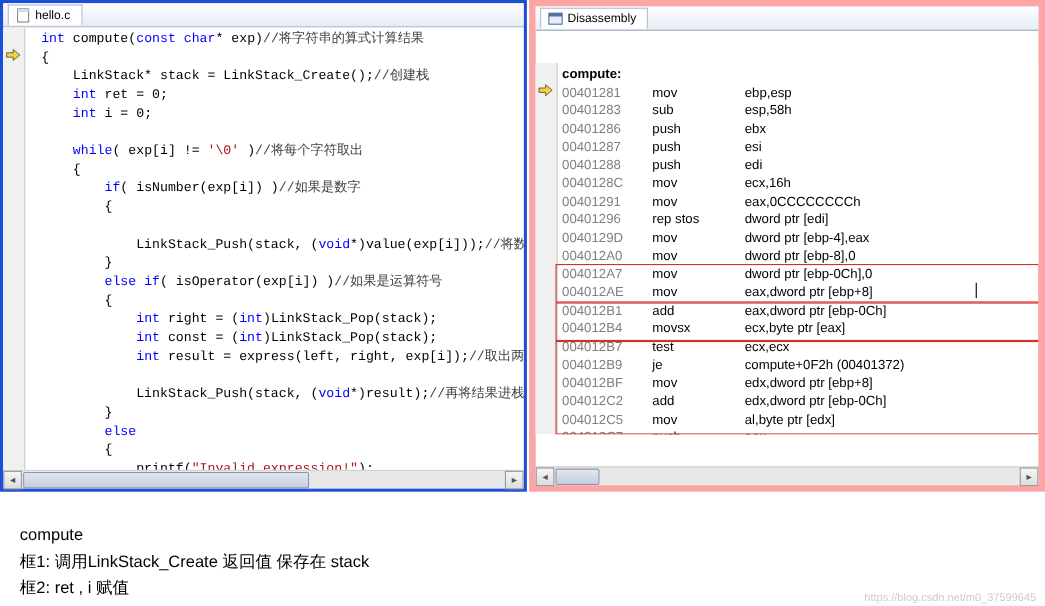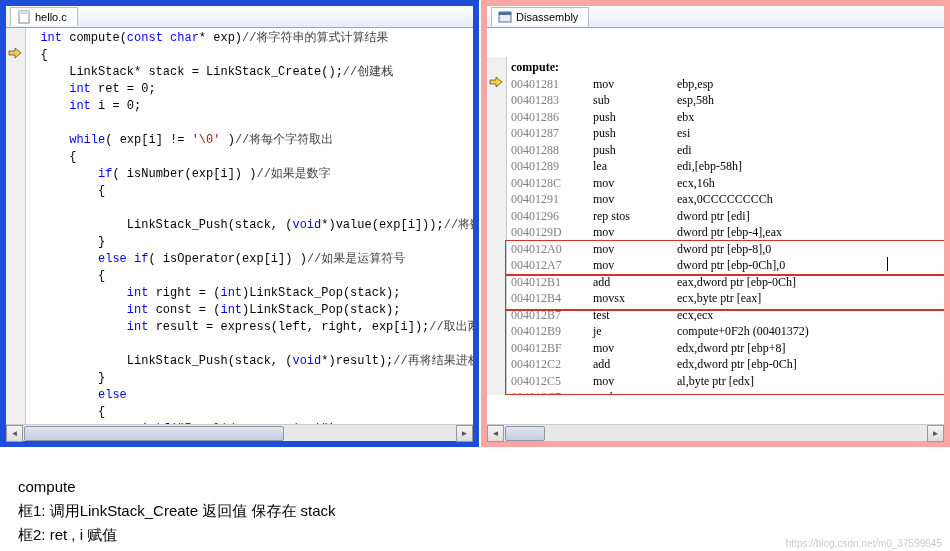--- a/index.html
+++ b/index.html
@@ -1,35 +1,35 @@
 <!DOCTYPE html>
 <html><head>
   <meta charset="utf-8">
   <style>
     * { margin: 0; padding: 0; box-sizing: border-box; }
     body { font-family: "Segoe UI", Tahoma, sans-serif; font-size: 12px; background: #fff; color: #000; }
     .container { width: 950px; height: 551px; display: flex; flex-direction: column; }
     .panels { display: flex; height: 462px; }
-    .left-panel { width: 479px; border: 6px solid #1d4ed8; display: flex; flex-direction: column; }
+    .left-panel { width: 479px; border: 3px solid #1d4ed8; display: flex; flex-direction: column; }
     .right-panel { width: 469px; border: 6px solid #fca5a5; margin-left: 2px; display: flex; flex-direction: column; gap: 29px; }
     .tab-row { background: linear-gradient(#fdfdfe, #e6ecf5); border-bottom: 1px solid #96a8c0; height: 22px; display: flex; align-items: center; padding-left: 4px; }
     .tab { background: #fff; border: 1px solid #b0bcd0; border-bottom: none; padding: 2px 10px 2px 6px; font-size: 11px; display: flex; align-items: center; gap: 4px; }
     .tab-icon { width: 14px; height: 14px; display: inline-flex; align-items: center; justify-content: center; }
     .code-area { flex: 1; background: #fff; overflow: hidden; font-family: Consolas, "Courier New", monospace; font-size: 12px; line-height: 17px; position: relative; }
     .gutter { position: absolute; left: 0; top: 0; bottom: 0; width: 20px; background: #f0f0f0; border-right: 1px solid #ccc; }
     .arrow-yellow { position: absolute; left: 2px; color: #000; font-size: 12px; }
     .arrow-yellow svg { fill: #f5d040; stroke: #000; stroke-width: 0.5; }
     .code-content { position: absolute; left: 20px; top: 2px; right: 0; white-space: pre; }
     .kw { color: #0000ff; }
     .cmt { color: #404040; }
     .str { color: #a31515; }
     .scrollbar-h { height: 17px; background: #e8e8e8; border-top: 1px solid #ccc; display: flex; align-items: center; }
     .sb-btn { width: 17px; height: 17px; background: linear-gradient(#f5f5f5, #ddd); border: 1px solid #999; display: flex; align-items: center; justify-content: center; font-size: 8px; color: #555; }
     .sb-thumb { height: 15px; background: linear-gradient(#e0e6ef, #c5cfe0); border: 1px solid #8a96ad; border-radius: 2px; margin: 0 1px; }
-    .disasm { flex: 1; background: #fff; overflow: hidden; font-family: Liberation Serif, serif; font-size: 12px; line-height: 16.5px; position: relative; }
+    .disasm { flex: 1; background: #fff; overflow: hidden; font-family: Liberation Sans, sans-serif; font-size: 12px; line-height: 16.5px; position: relative; }
     .disasm-content { position: absolute; left: 20px; top: 2px; right: 0; }
     .disasm-line { white-space: pre; padding-left: 4px; }
     .addr { color: #808080; display: inline-block; width: 82px; }
     .mn { display: inline-block; width: 84px; }
     .box1 { position: absolute; border: 1px solid #d03030; left: 18px; top: 183px; width: 440px; height: 35px; pointer-events: none; }
     .box2 { position: absolute; border: 1px solid #d03030; left: 18px; top: 218px; width: 440px; height: 35px; pointer-events: none; }
     .box3 { position: absolute; border: 1px solid #d03030; left: 18px; top: 253px; width: 440px; height: 85px; pointer-events: none; }
     .cursor-mark { position: absolute; top: 200px; left: 400px; width: 1px; height: 14px; background: #000; }
     .notes { padding: 28px 18px 4px 18px; font-size: 15px; line-height: 24px; font-family: "Microsoft YaHei", sans-serif; }
     .watermark { position: absolute; right: 8px; bottom: 2px; color: rgba(160,160,160,0.55); font-size: 10px; font-family: Liberation Sans, sans-serif; }
@@ -117,27 +117,27 @@
               </svg>
           </div>
         </div>
         <div class="disasm-content" id="disasm-lines">
             <div class="disasm-line"><b>compute:</b></div>
             <div class="disasm-line"><span class="addr">00401281</span><span class="mn">mov</span><span>ebp,esp</span></div>
             <div class="disasm-line"><span class="addr">00401283</span><span class="mn">sub</span><span>esp,58h</span></div>
             <div class="disasm-line"><span class="addr">00401286</span><span class="mn">push</span><span>ebx</span></div>
             <div class="disasm-line"><span class="addr">00401287</span><span class="mn">push</span><span>esi</span></div>
             <div class="disasm-line"><span class="addr">00401288</span><span class="mn">push</span><span>edi</span></div>
-            <div class="disasm-line"><span class="addr">00401289</span><span class="mn">lea</span><span>edi,[ebp-58h]</span></div>
             <div class="disasm-line"><span class="addr">0040128C</span><span class="mn">mov</span><span>ecx,16h</span></div>
             <div class="disasm-line"><span class="addr">00401291</span><span class="mn">mov</span><span>eax,0CCCCCCCCh</span></div>
             <div class="disasm-line"><span class="addr">00401296</span><span class="mn">rep stos</span><span>dword ptr [edi]</span></div>
             <div class="disasm-line"><span class="addr">0040129D</span><span class="mn">mov</span><span>dword ptr [ebp-4],eax</span></div>
             <div class="disasm-line"><span class="addr">004012A0</span><span class="mn">mov</span><span>dword ptr [ebp-8],0</span></div>
             <div class="disasm-line"><span class="addr">004012A7</span><span class="mn">mov</span><span>dword ptr [ebp-0Ch],0</span></div>
+            <div class="disasm-line"><span class="addr">004012AE</span><span class="mn">mov</span><span>eax,dword ptr [ebp+8]</span></div>
             <div class="disasm-line"><span class="addr">004012B1</span><span class="mn">add</span><span>eax,dword ptr [ebp-0Ch]</span></div>
             <div class="disasm-line"><span class="addr">004012B4</span><span class="mn">movsx</span><span>ecx,byte ptr [eax]</span></div>
             <div class="disasm-line"><span class="addr">004012B7</span><span class="mn">test</span><span>ecx,ecx</span></div>
             <div class="disasm-line"><span class="addr">004012B9</span><span class="mn">je</span><span>compute+0F2h (00401372)</span></div>
             <div class="disasm-line"><span class="addr">004012BF</span><span class="mn">mov</span><span>edx,dword ptr [ebp+8]</span></div>
             <div class="disasm-line"><span class="addr">004012C2</span><span class="mn">add</span><span>edx,dword ptr [ebp-0Ch]</span></div>
             <div class="disasm-line"><span class="addr">004012C5</span><span class="mn">mov</span><span>al,byte ptr [edx]</span></div>
             <div class="disasm-line"><span class="addr">004012C7</span><span class="mn">push</span><span>eax</span></div>
           </div>
         <div class="box1"></div>

